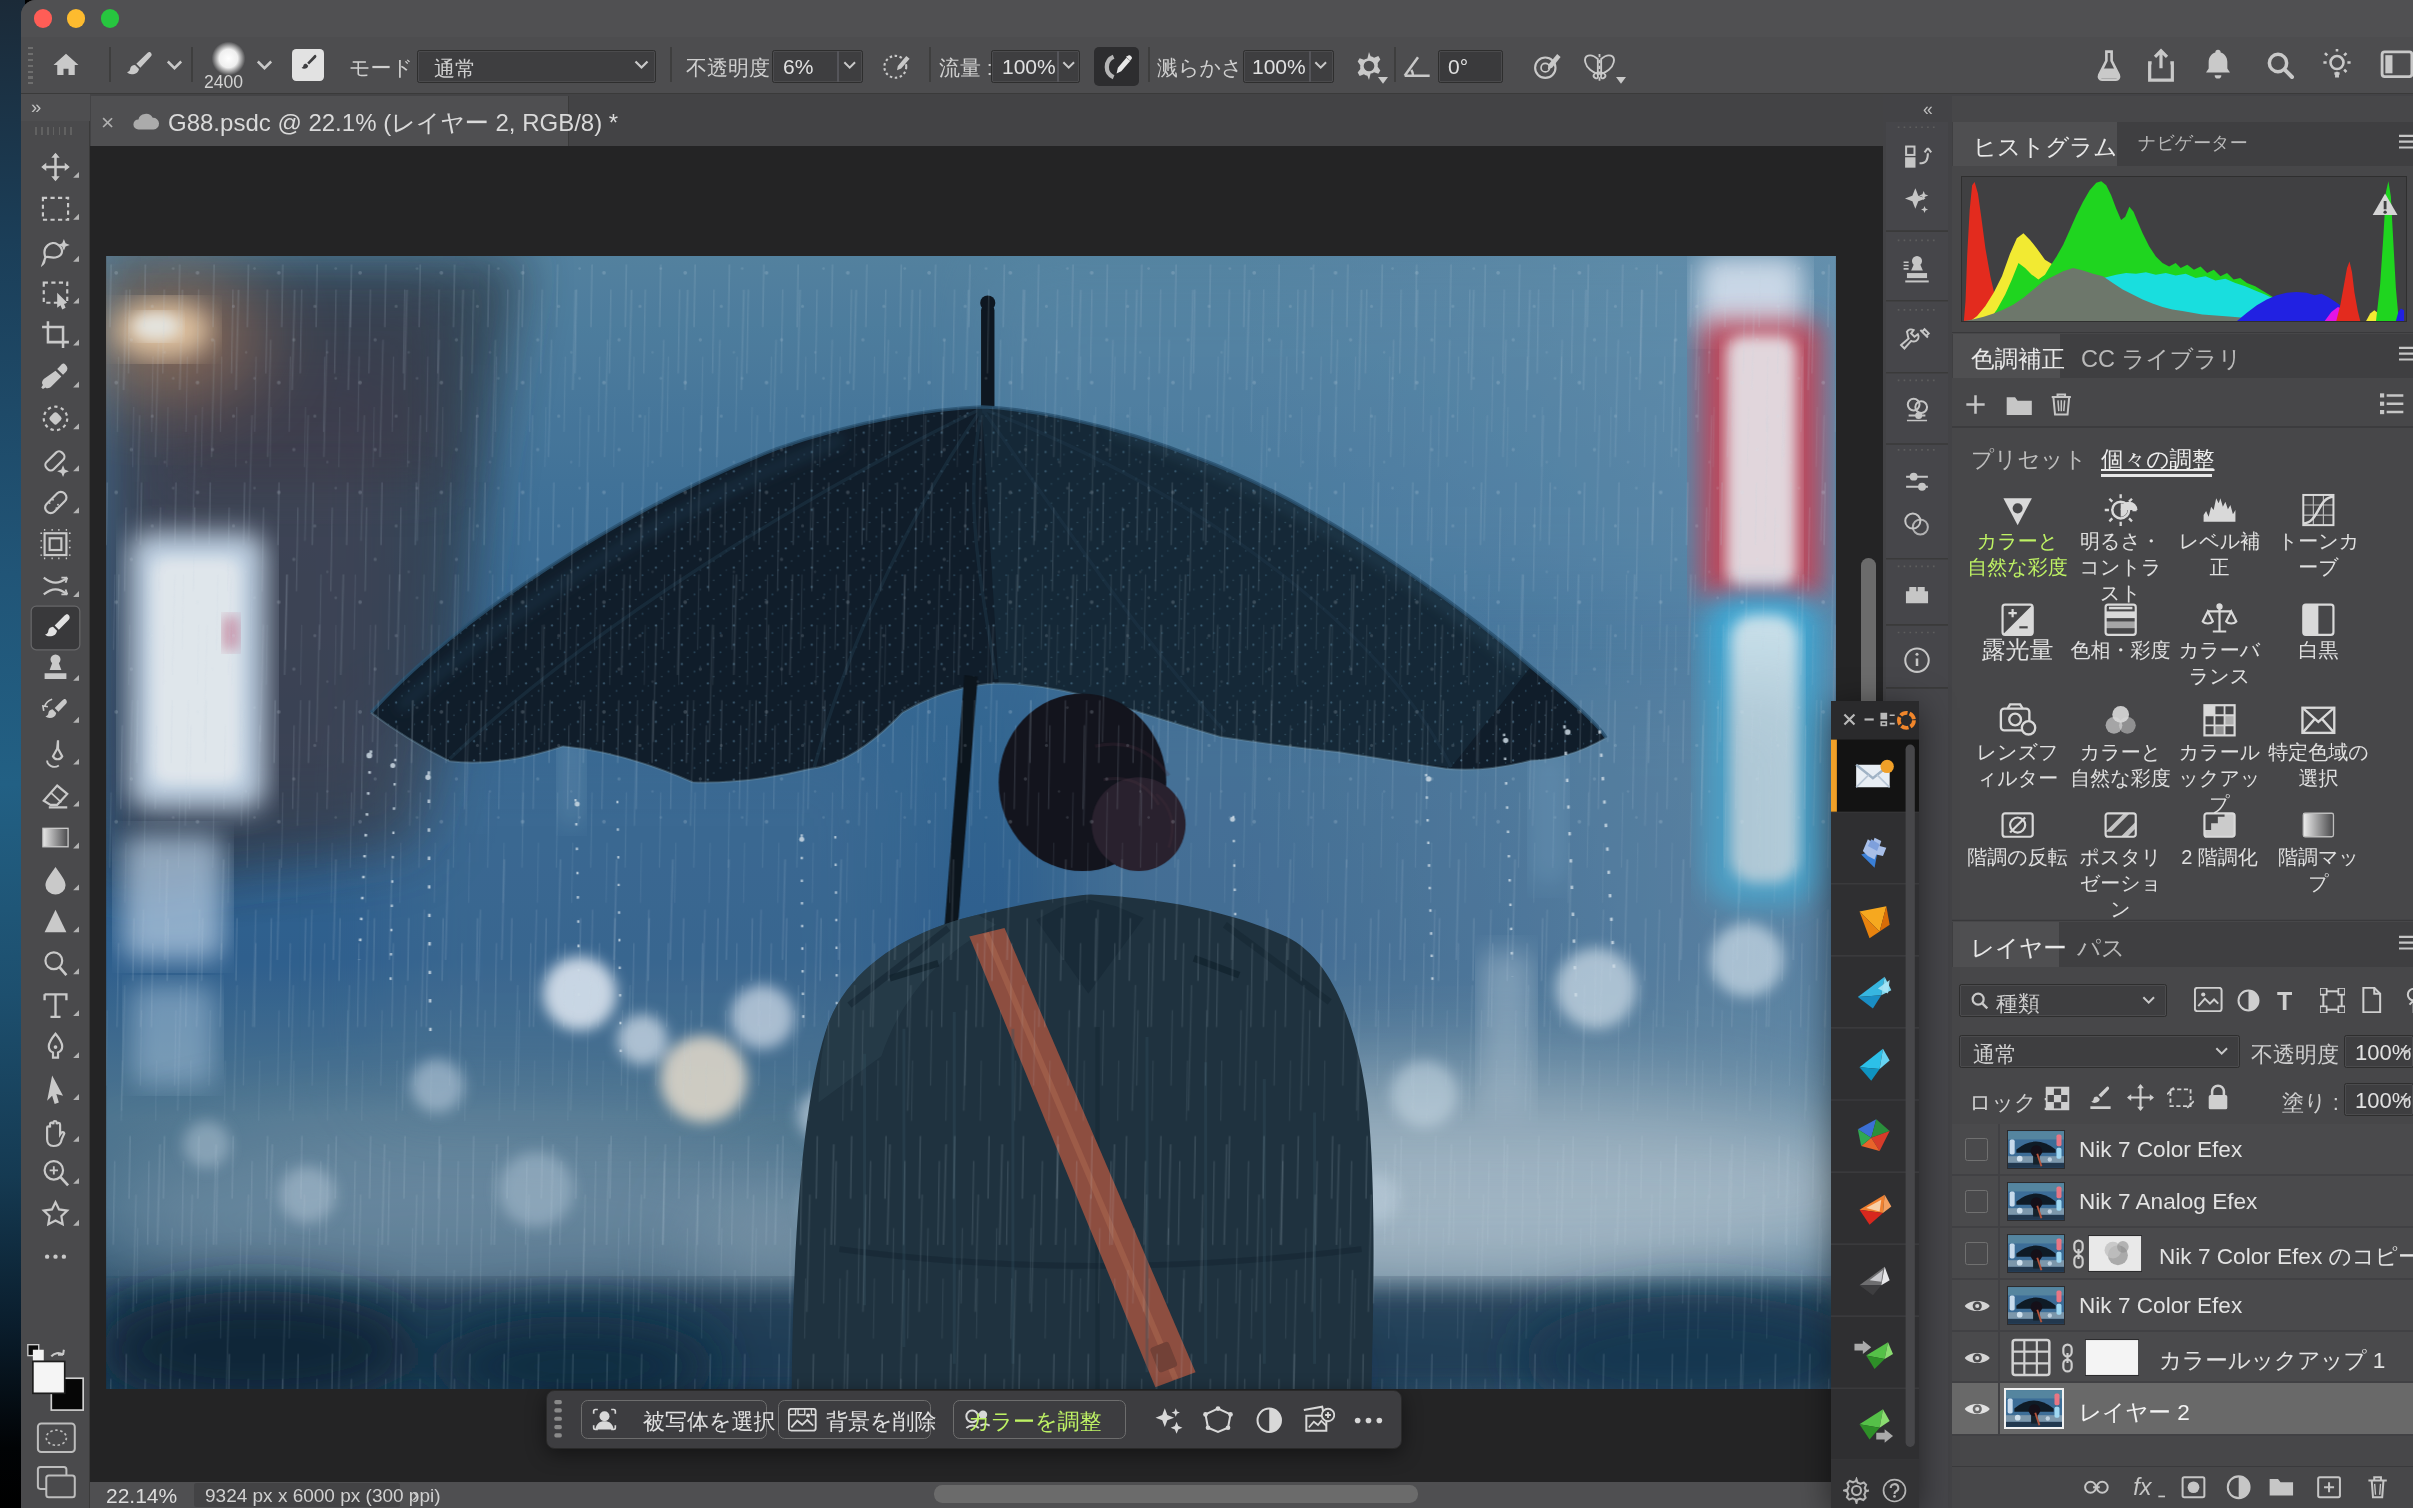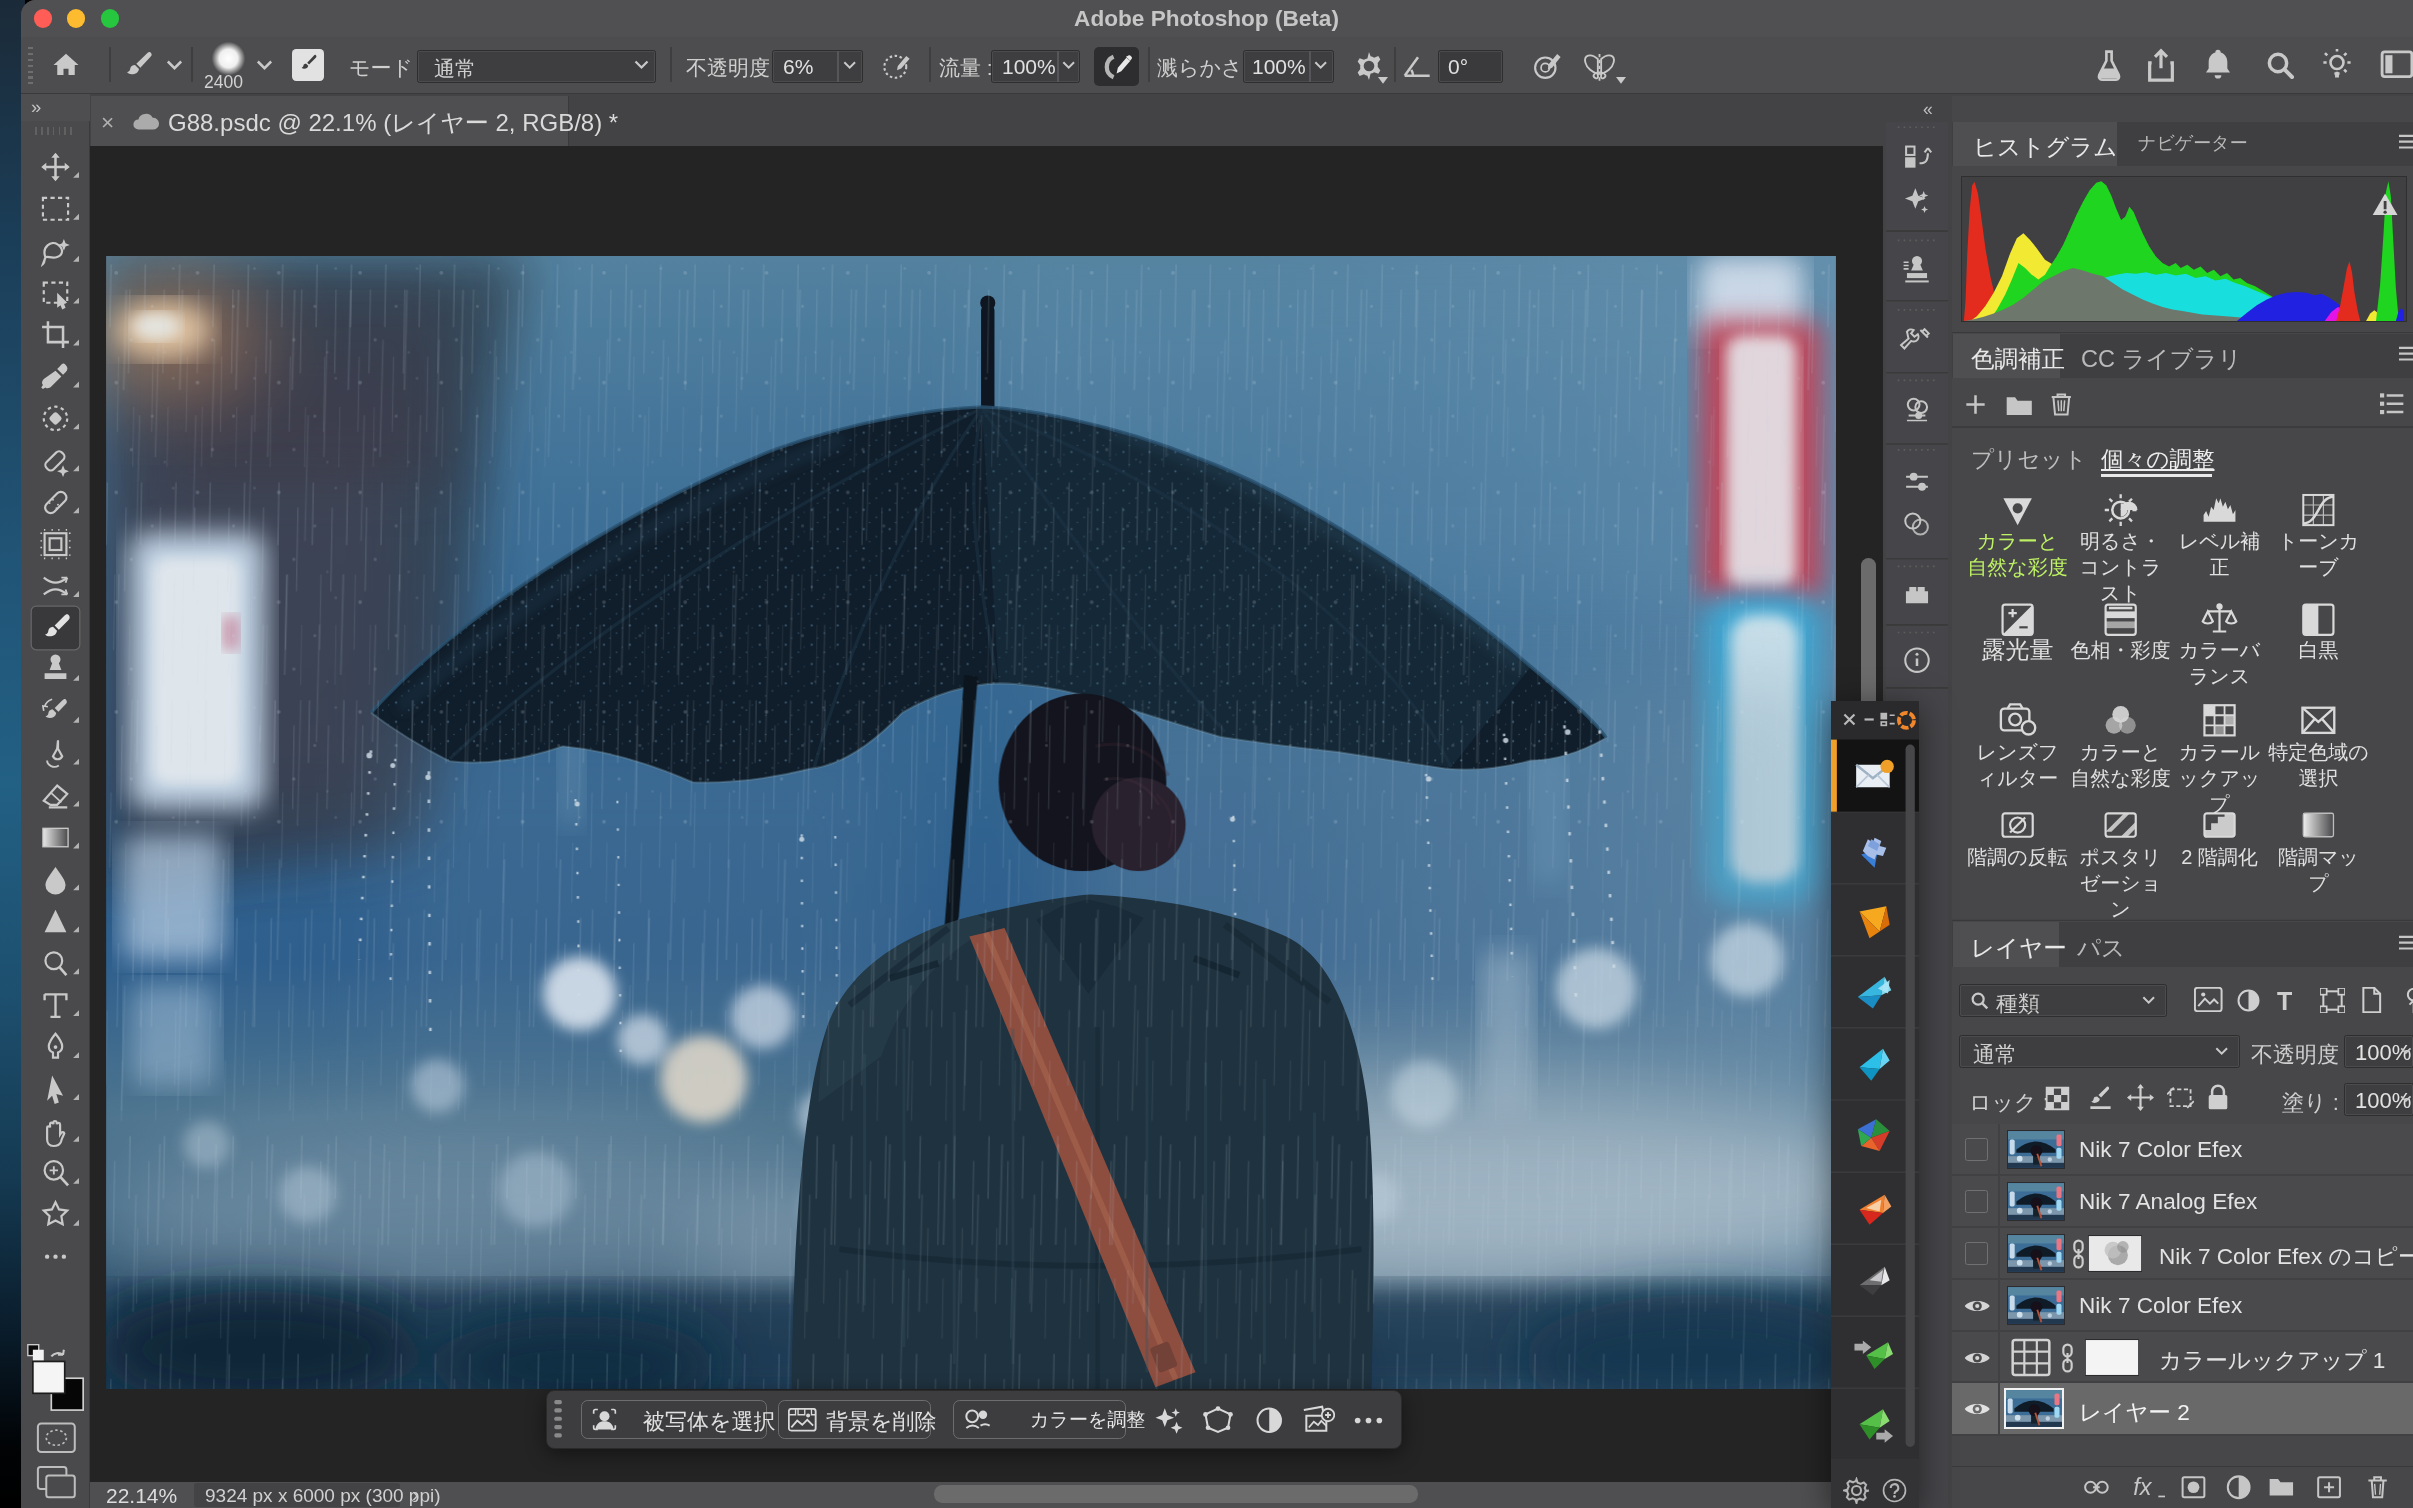--- a/index.html
+++ b/index.html
@@ -24,21 +24,20 @@
 </head>
 <body>
 <div id="desk"></div>
 <div id="win">
     <div id="pg">
 
 <div class="abs" style="left:21px;top:0;width:2393px;height:37px;background:#505052;"></div>
 <div class="abs" style="left:34px;top:9.2px;width:18.4px;height:18.4px;border-radius:50%;background:#ff5d56;"></div>
 <div class="abs" style="left:67px;top:9.2px;width:18.4px;height:18.4px;border-radius:50%;background:#fdbb2f;"></div>
 <div class="abs" style="left:101px;top:9.2px;width:18.4px;height:18.4px;border-radius:50%;background:#27c63f;"></div>
-<div class="txt" style="left:0;top:5.9px;width:2413px;text-align:center;font-size:22.6px;color:#c6c6c6;font-weight:bold;">Adobe Photoshop (Beta)</div>
 
 <div class="abs" style="left:21px;top:37px;width:2393px;height:57px;background:#4d4d4f;border-bottom:1.7px solid #3a3a3a;"></div>
 <div class="dots-v" style="left:28px;top:47px;height:37px;"></div>
 <div class="ic" style="left:51px;top:50px;">
         <svg width="30" height="30" viewBox="0 0 24 24">
           <path d="M12 3 L22 12 h-3 v8 h-5 v-5 h-4 v5 H5 v-8 H2 z" fill="#c9c9c9"></path>
         </svg>
       </div>
 <div class="sep" style="left:109px;"></div>
 <div class="ic" style="left:123px;top:49px;">
@@ -1280,21 +1279,21 @@
       </div>
 <div class="txt" style="left:826px;top:1407px;font-size:22px;color:#e0e0e0;">背景を削除</div>
 <div class="abs" style="left:953px;top:1400px;width:173px;height:39px;border:1.7px solid #6d6d6d;border-radius:6.7px;"></div>
 <div class="ic" style="left:963px;top:1408px;">
         <svg width="30" height="23.5" viewBox="0 0 36 28">
           <circle cx="11" cy="10" r="7" fill="none" stroke="#d8d8d8" stroke-width="2.4"></circle>
           <circle cx="24" cy="8" r="5" fill="#d8d8d8"></circle>
           <path d="M4 24 c5-4 10-4 15 0 M21 21 c4-2.5 7-2.5 11 0" stroke="#d8d8d8" stroke-width="2.4" fill="none"></path>
         </svg>
       </div>
-<div class="txt" style="left:1030px;top:1407px;font-size:19px;color:#e5e5e5;">カラーを調整</div>
+<div class="txt" style="left:968px;top:1407px;font-size:22px;color:#bef264;">カラーを調整</div>
 <div class="ic" style="left:1153px;top:1405px;">
         <svg width="32" height="32" viewBox="0 0 38 38">
           <path d="M14 4 l3 8 l8 3 l-8 3 l-3 8 l-3 -8 l-8 -3 l8 -3 z" fill="#d8d8d8"></path>
           <path d="M28 20 l2 5 l5 2 l-5 2 l-2 5 l-2 -5 l-5 -2 l5 -2 z" fill="#d8d8d8"></path>
           <path d="M27 4 l1.4 3.6 l3.6 1.4 l-3.6 1.4 l-1.4 3.6 l-1.4 -3.6 l-3.6 -1.4 l3.6 -1.4 z" fill="#d8d8d8"></path>
         </svg>
       </div>
 <div class="ic" style="left:1203px;top:1406px;">
         <svg width="30" height="28.5" viewBox="0 0 36 34">
           <path d="M6 26 L3 10 L18 3 L33 10 L30 26 L18 31 z" fill="none" stroke="#d8d8d8" stroke-width="2.4"></path>

